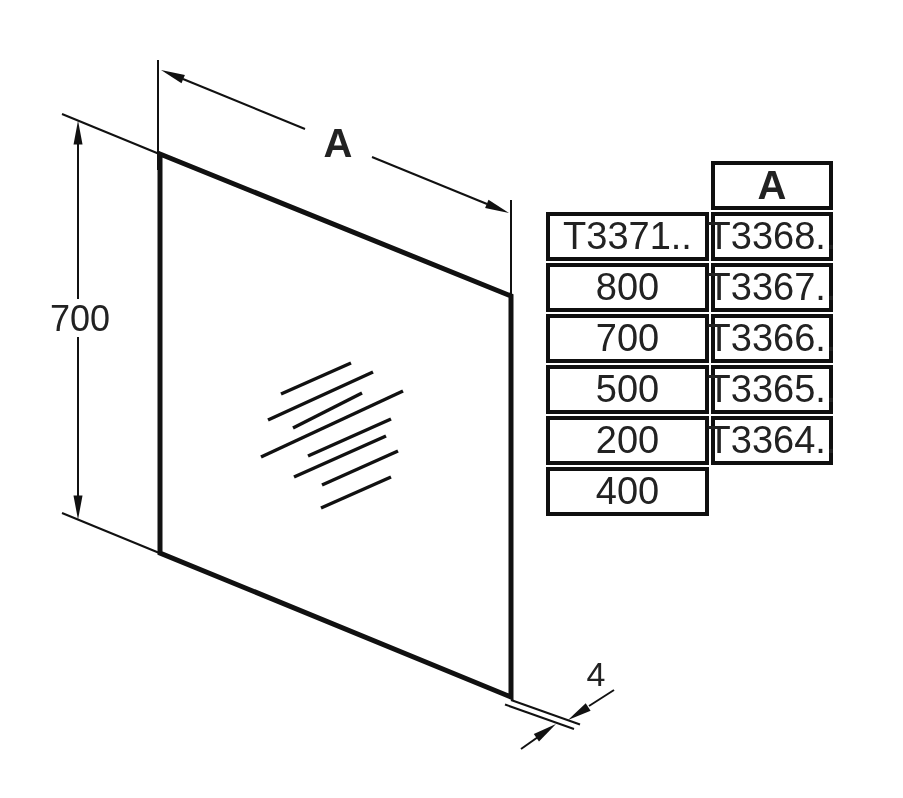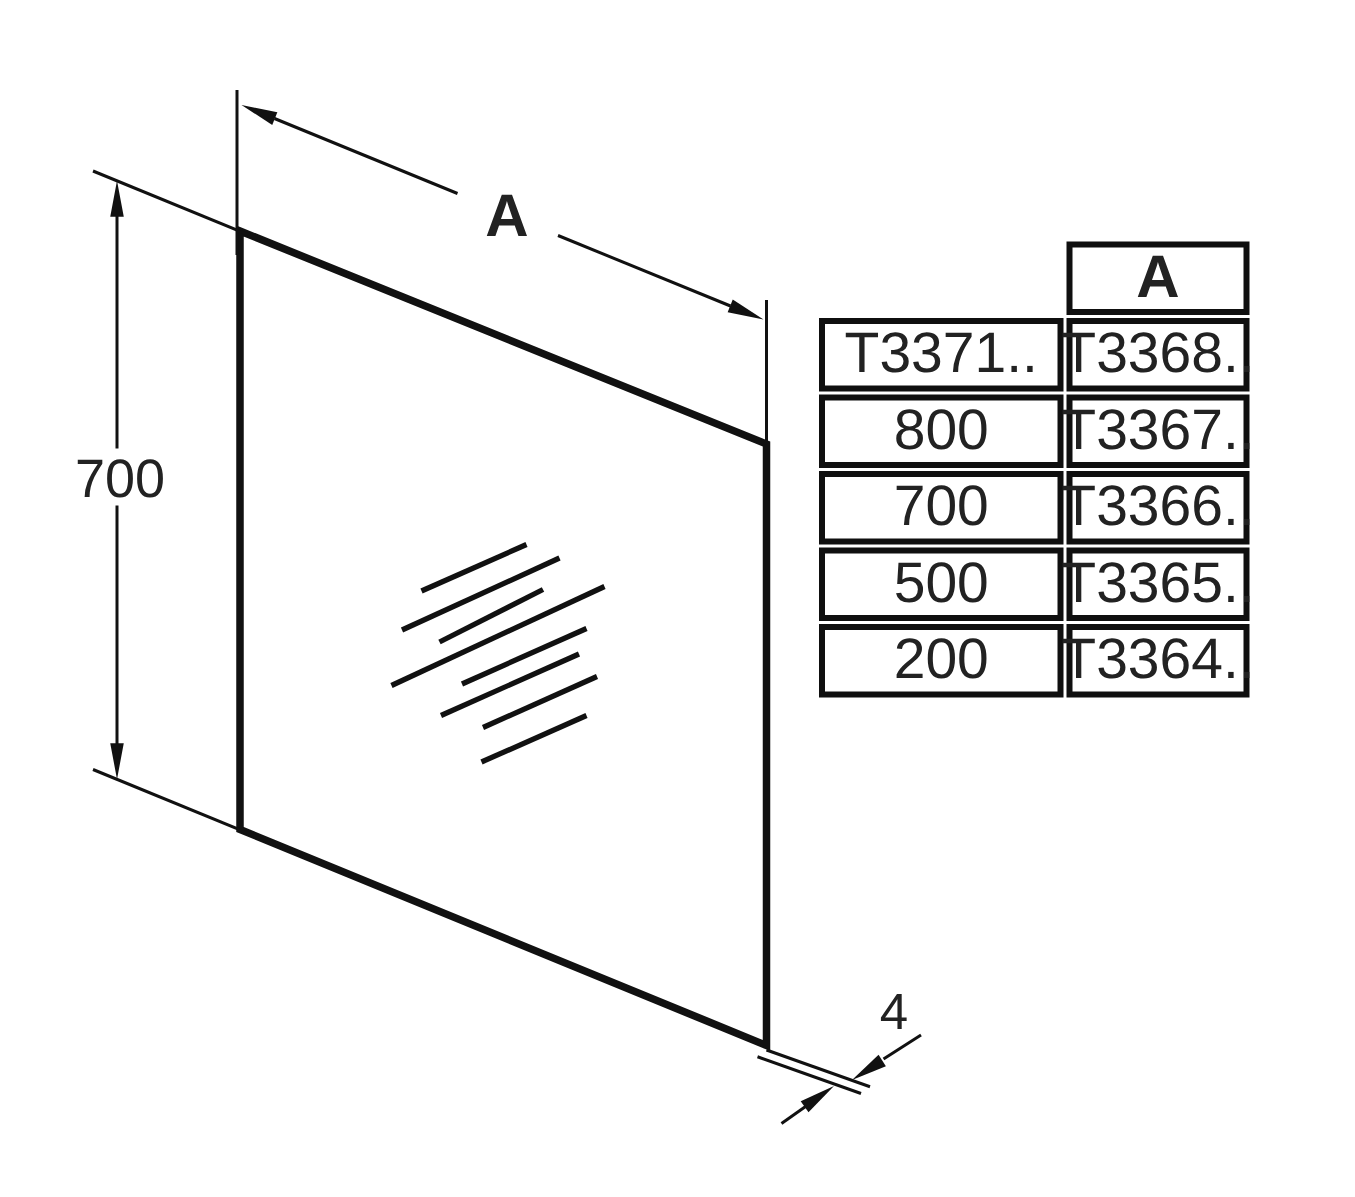--- a/index.html
+++ b/index.html
@@ -151,15 +151,16 @@
     <div class="cell">T3367..</div>
     <div class="cell">700</div>
 
     <div class="cell">T3366..</div>
     <div class="cell">500</div>
 
     <div class="cell">T3365..</div>
     <div class="cell">200</div>
 
     <div class="cell">T3364..</div>
+    <div class="cell">400</div>
   </div>
 
 </div>
 
 </body></html>

